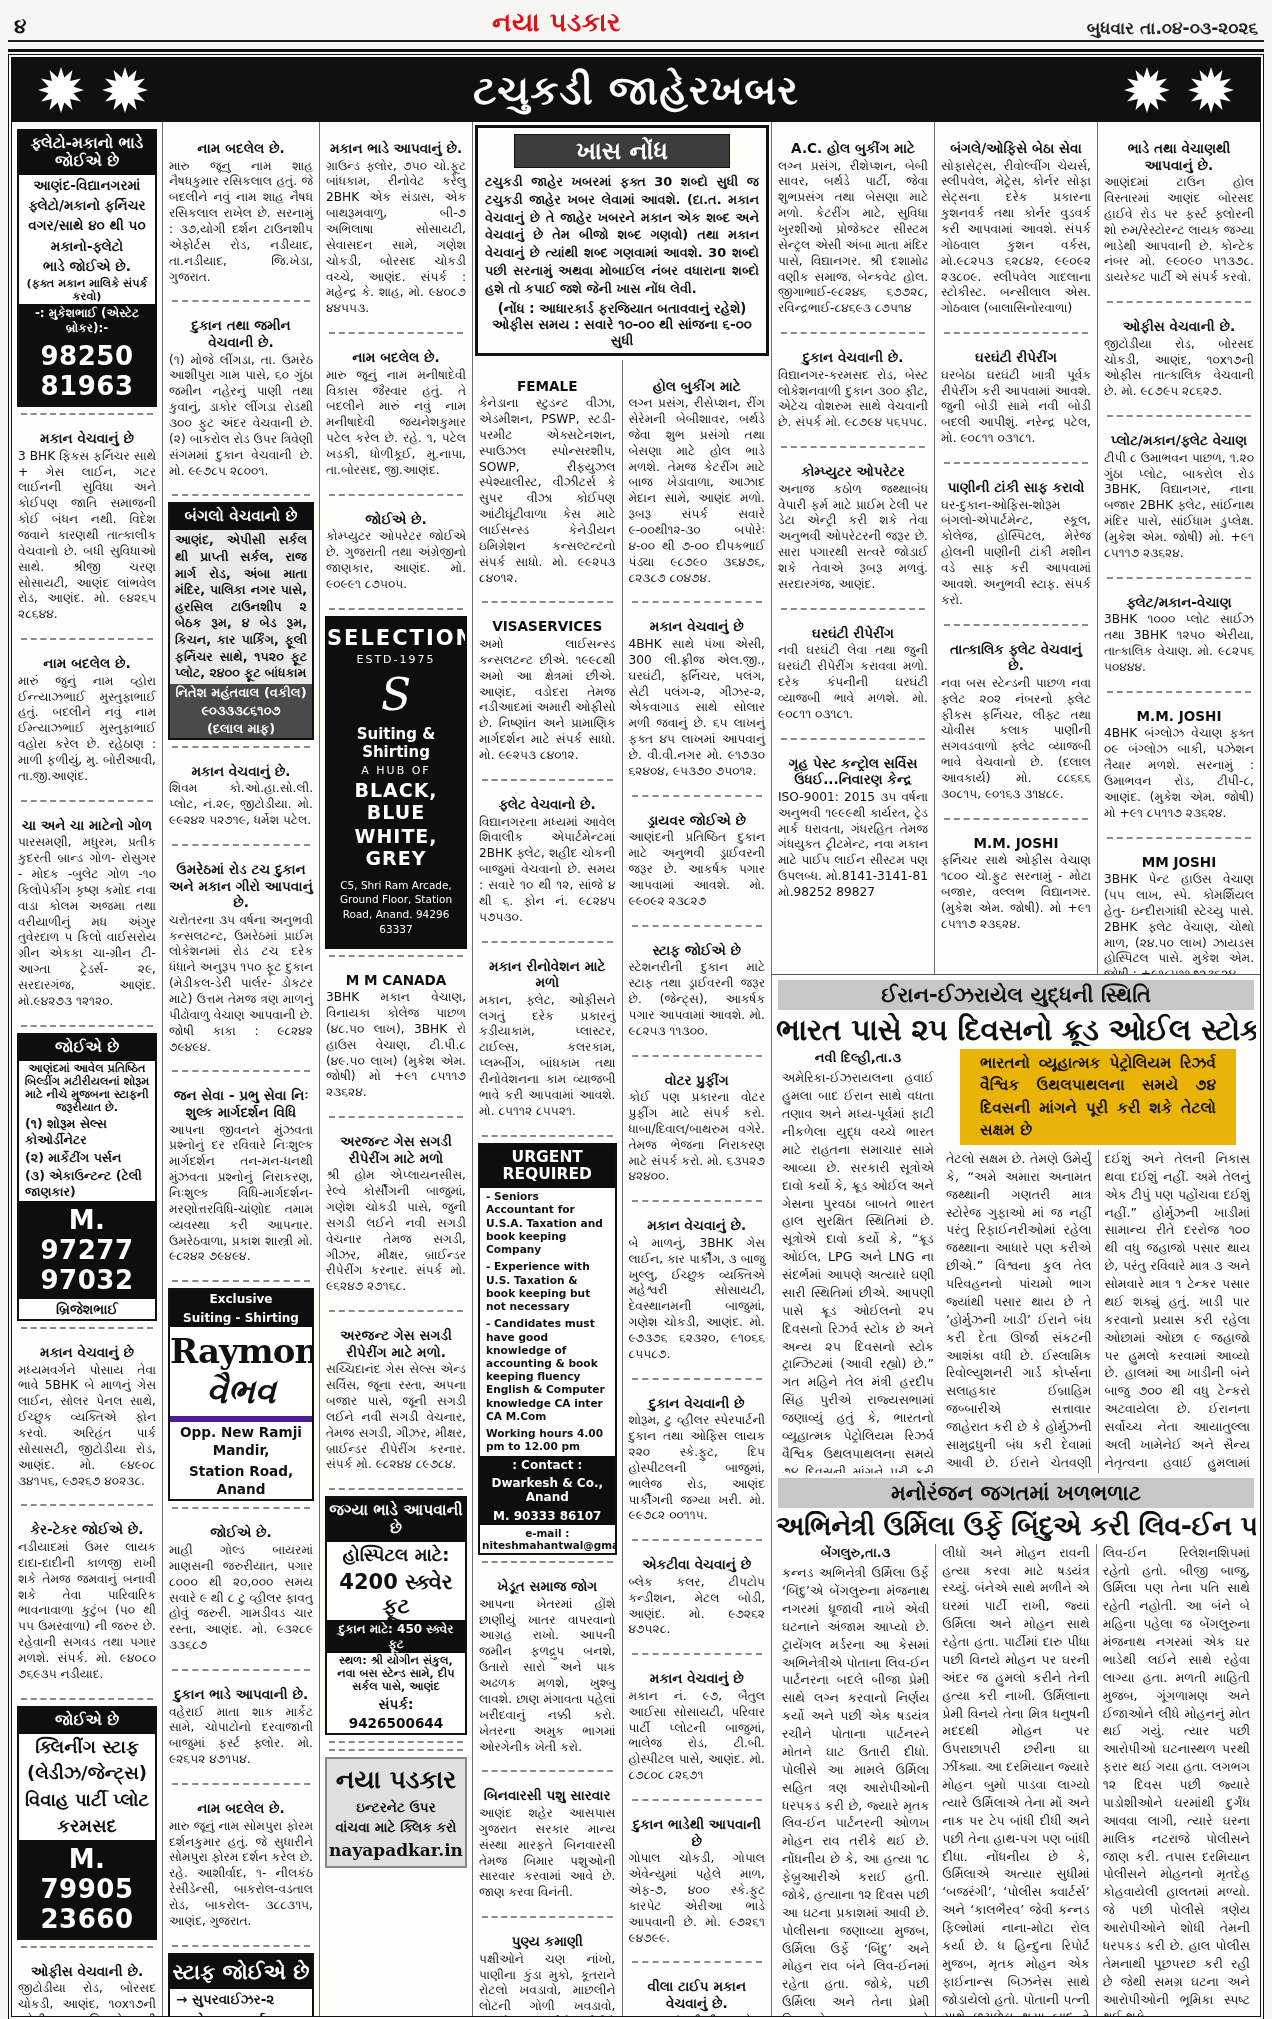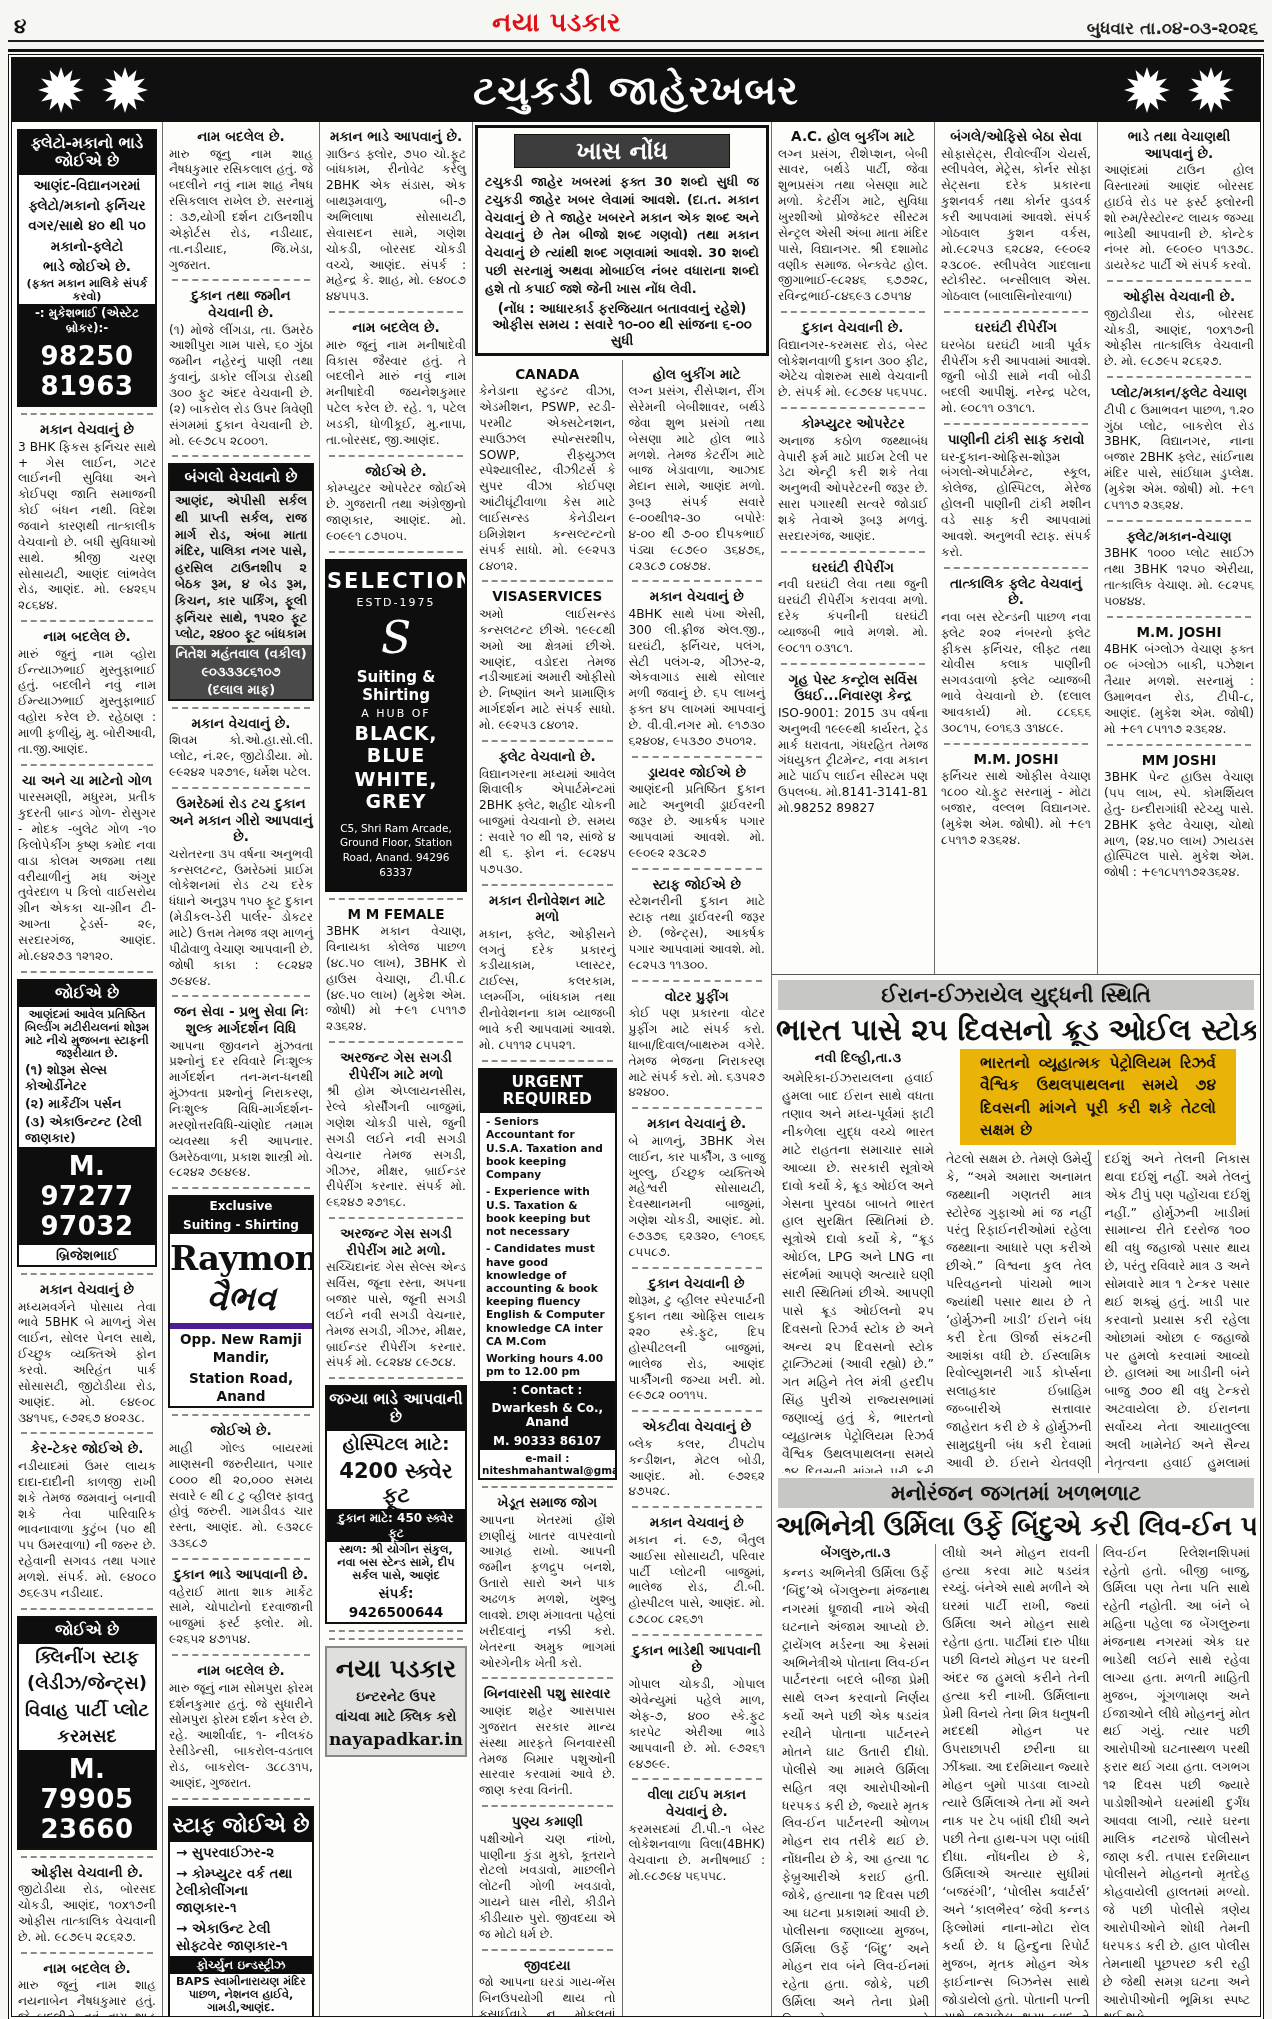--- a/index.html
+++ b/index.html
@@ -21,21 +21,21 @@
   .c2{flex:0 0 146px;}
   .c3{flex:0 0 142px;}
   .midgroup{flex:0 0 298px;display:flex;flex-direction:column;border-left:1px solid #6b6b6b;}
   .midcols{flex:1;display:flex;overflow:hidden;}
   .c4,.c5{flex:1;}
   .rightgroup{flex:1;display:flex;flex-direction:column;border-left:1px solid #6b6b6b;overflow:hidden;}
   .rightcols{flex:0 0 852px;display:flex;overflow:hidden;}
   .c6,.c7,.c8{flex:1;}
   .news{flex:1;border-top:1px solid #555;display:flex;flex-direction:column;overflow:hidden;padding:0 4px;}
   
-  .ad{margin:3px 1px;}
+  .ad{margin:15px 1px;}
   .adhead{font-weight:bold;text-align:center;font-size:13.6px;line-height:1.22;margin:1px 0 2px;}
   .adbody{font-size:12.2px;text-align:justify;line-height:1.3;word-break:break-word;}
   .adbody.en{text-align:left;font-size:12.4px;}
   .sep{border-top:2px dashed #8a8a8a;margin:6px 4px;}
   .adbox{border:2px solid #111;margin:4px 0;background:#fff;overflow:hidden;}
   .adbox.dark{background:#0e0e0e;color:#fff;border-color:#0e0e0e;}
   .adbox.gray{background:#e9e9e5;}
   .adbox.gray2{background:#dfdfdb;border-color:#888;}
   .bx-invhead{background:#0e0e0e;color:#fff;font-weight:800;text-align:center;font-size:15.5px;padding:4px 2px;line-height:1.15;}
   .bx-invhead-big{background:#0e0e0e;color:#fff;font-weight:800;text-align:center;font-size:21px;padding:5px 2px;}
@@ -274,21 +274,21 @@
           <div class="bx-sel-sm">ESTD-1975</div>
           <div class="bx-sel-logo">S</div>
           <div class="bx-sel-md">Suiting &amp; Shirting</div>
           <div class="bx-sel-sm">A HUB OF</div>
           <div class="bx-sel-big">BLACK, BLUE</div>
           <div class="bx-sel-big">WHITE, GREY</div>
           <div class="bx-sel-foot">C5, Shri Ram Arcade, Ground Floor, Station Road, Anand. 94296 63337</div>
         </div>
         <div class="sep"></div>
         <div class="ad">
-          <div class="adhead">M M FEMALE</div>
+          <div class="adhead">M M CANADA</div>
           <div class="adbody">3BHK મકાન વેચાણ, વિનાયકા કોલેજ પાછળ (૪૮.૫૦ લાખ), 3BHK રો હાઉસ વેચાણ, ટી.પી.૮ (૪૯.૫૦ લાખ) (મુકેશ એમ. જોષી) મો +૯૧ ૮૫૧૧૭ ૨૩૬૨૪.</div>
         </div>
         <div class="sep"></div>
         <div class="ad">
           <div class="adhead">અરજન્ટ ગેસ સગડી રીપેરીંગ માટે મળો</div>
           <div class="adbody">શ્રી હોમ એપ્લાયનસીસ, રેલ્વે કોર્સીંગની બાજુમાં, ગણેશ ચોકડી પાસે, જુની સગડી લઈને નવી સગડી વેચનાર તેમજ સગડી, ગીઝર, મીક્ષર, બ્રાઈન્ડર રીપેરીંગ કરનાર. સંપર્ક મો. ૯૬૨૪૭ ૨૭૧૬૮.</div>
         </div>
         <div class="sep"></div>
         <div class="ad">
           <div class="adhead">અરજન્ટ ગેસ સગડી રીપેરીંગ માટે મળો.</div>
@@ -316,21 +316,21 @@
     <div class="midgroup">
       <div class="notebox">
         <span class="note-title">ખાસ નોંધ</span>
         <div class="note-body">ટચુકડી જાહેર ખબરમાં ફક્ત 30 શબ્દો સુધી જ ટચુકડી જાહેર ખબર લેવામાં આવશે. (દા.ત. મકાન વેચવાનું છે તે જાહેર ખબરને મકાન એક શબ્દ અને વેચવાનું છે તેમ બીજો શબ્દ ગણવો) તથા મકાન વેચવાનું છે ત્યાંથી શબ્દ ગણવામાં આવશે. 30 શબ્દો પછી સરનામું અથવા મોબાઈલ નંબર વધારાના શબ્દો હશે તો કપાઈ જશે જેની ખાસ નોંધ લેવી.</div>
         <div class="note-note">(નોંધ : આધારકાર્ડ ફરજિયાત બતાવવાનું રહેશે)</div>
         <div class="note-hours">ઓફીસ સમય : સવારે ૧૦-૦૦ થી સાંજના ૬-૦૦ સુધી</div>
       </div>
       <div class="midcols">
         <div class="col c4">
             <div class="ad">
-              <div class="adhead">CANADA</div>
+              <div class="adhead">FEMALE</div>
               <div class="adbody">કેનેડાના સ્ટુડન્ટ વીઝા, એડમીશન, PSWP, સ્ટડી-પરમીટ એક્સટેનશન, સ્પાઉઝલ સ્પોન્સરશીપ, SOWP, રીફ્યુઝલ સ્પેશ્યાલીસ્ટ, વીઝીટર્સ કે સુપર વીઝા કોઈપણ આંટીઘૂંટીવાળા કેસ માટે લાઈસન્સ્ડ કેનેડીયન ઇમિગ્રેશન કન્સલ્ટન્ટનો સંપર્ક સાધો. મો. ૯૯૨૫૩ ૮૪૦૧૨.</div>
             </div>
             <div class="sep"></div>
             <div class="ad">
               <div class="adhead">VISASERVICES</div>
               <div class="adbody">અમો લાઈસન્સ્ડ કન્સલટન્ટ છીએ. ૧૯૯૮થી અમો આ ક્ષેત્રમાં છીએ. આણંદ, વડોદરા તેમજ નડીઆદમાં અમારી ઓફીસો છે. નિષ્ણાંત અને પ્રામાણિક માર્ગદર્શન માટે સંપર્ક સાધો. મો. ૯૯૨૫૩ ૮૪૦૧૨.</div>
             </div>
             <div class="sep"></div>
             <div class="ad">
               <div class="adhead">ફ્લેટ વેચવાનો છે.</div>

